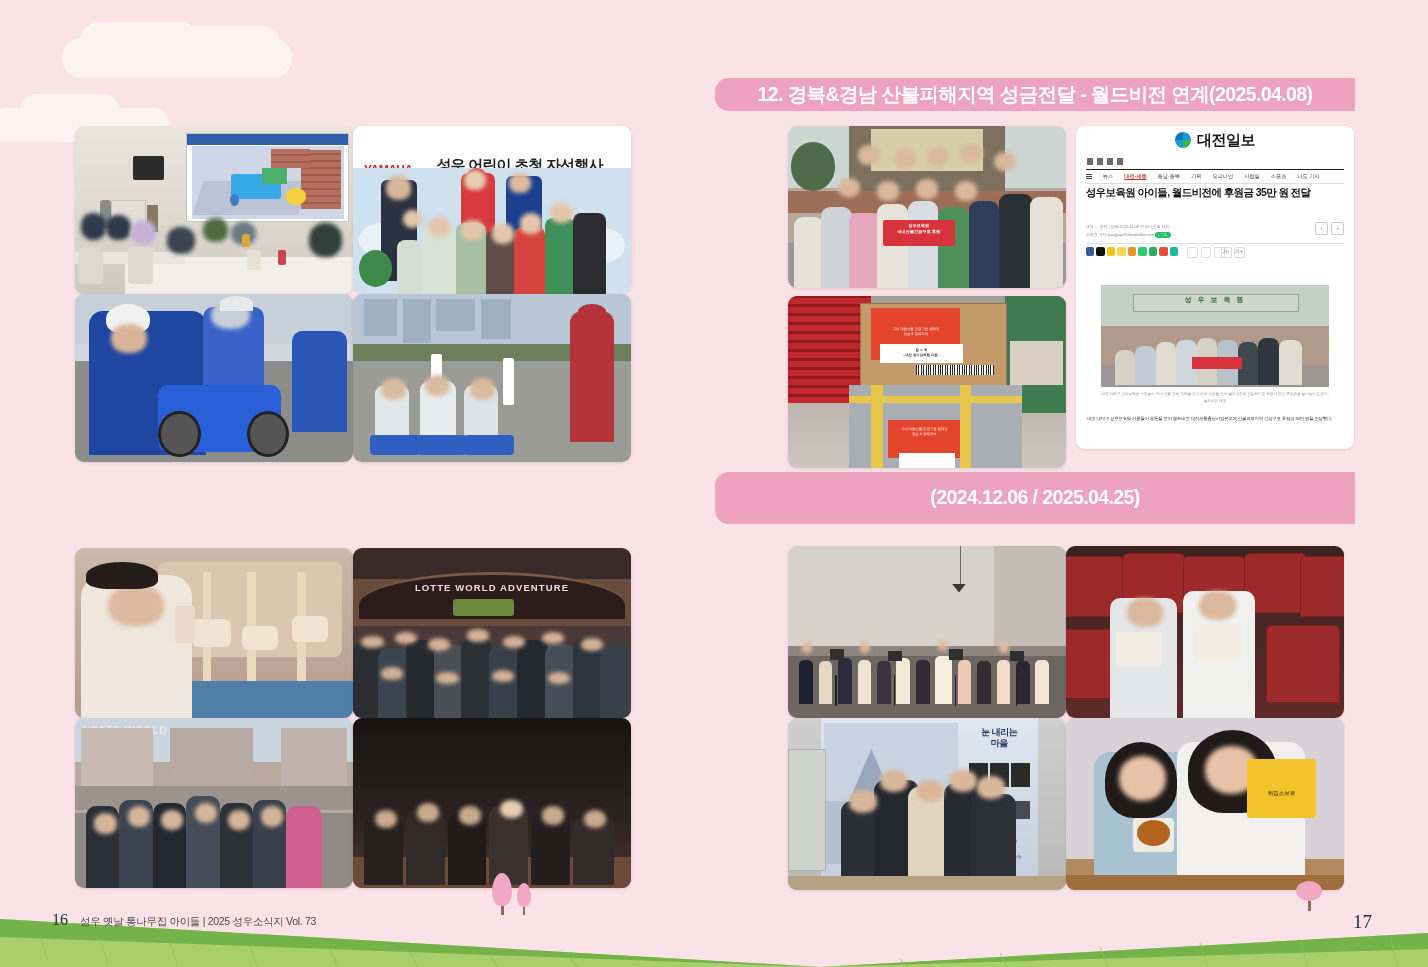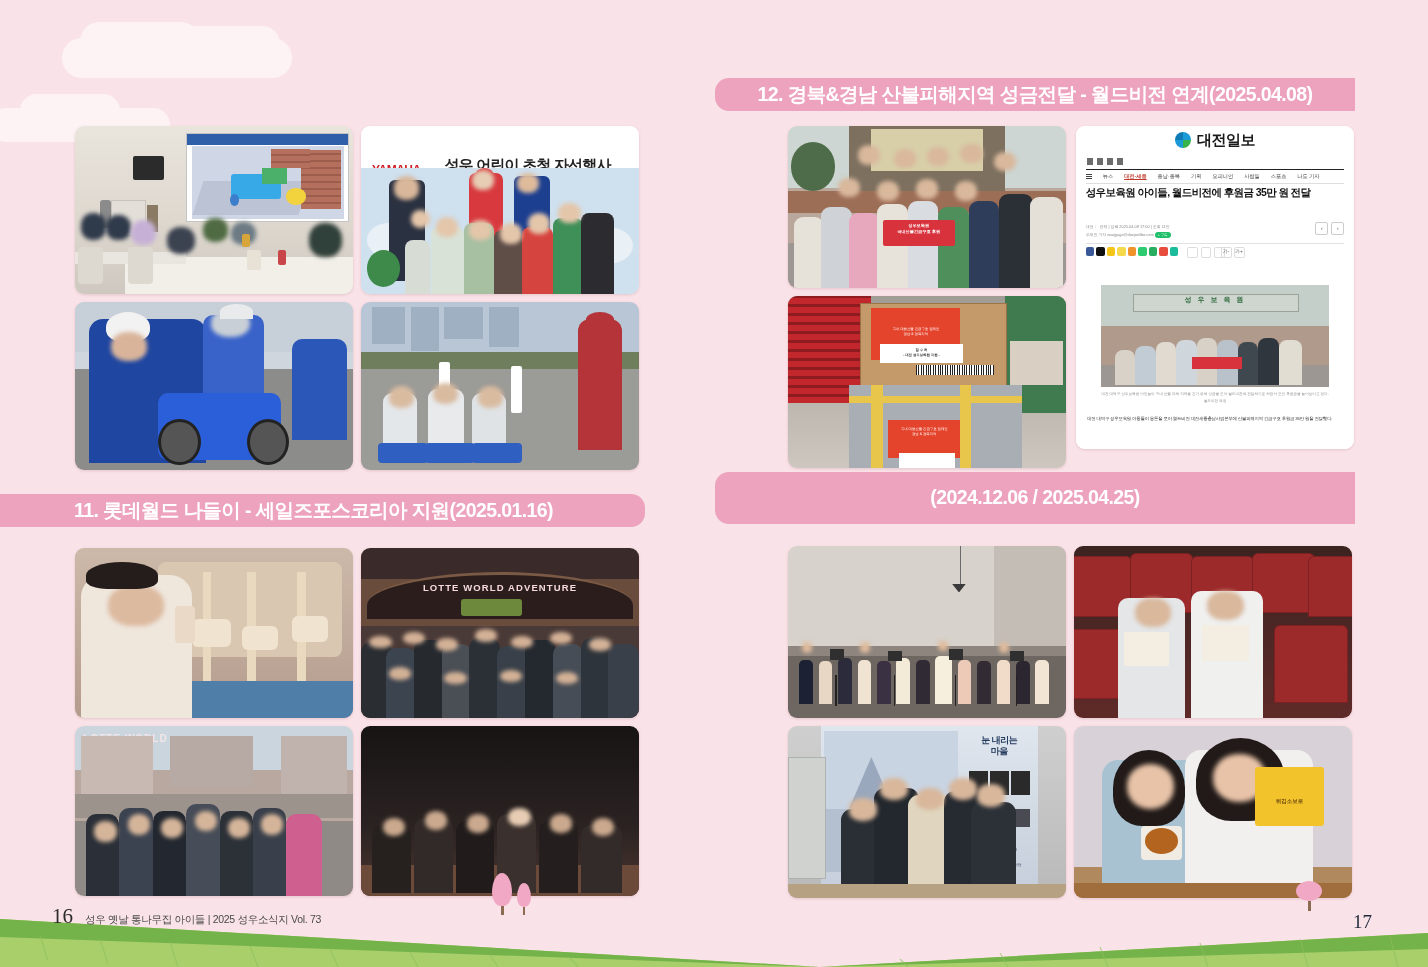--- a/index.html
+++ b/index.html
@@ -34,21 +34,21 @@
     padding:0 18px 0 74px;height:33px;
   }
   .title-bar.right{
     border-top-left-radius:14px;border-bottom-left-radius:14px;
     padding:0 16px;height:33px;justify-content:center;text-align:center;
   }
   .title-bar.right.two-line{height:52px;flex-direction:column;justify-content:center;line-height:1.22;}
   .title-bar .ln{display:block;}
 
   
-  .grid{display:grid;gap:8px;}
+  .grid{display:grid;gap:0;}
   .photo{
     border-radius:9px;overflow:hidden;position:relative;
     background:#cfcfcf;box-shadow:0 1px 3px rgba(120,60,80,.18);
   }
   .photo .inner{position:absolute;inset:0;}
   .blob{position:absolute;border-radius:50%;}
   .rect{position:absolute;}
   .blurface{position:absolute;border-radius:46% 46% 44% 44%;filter:blur(2.2px);}
 
   
@@ -211,21 +211,21 @@
   .p15 .girl{position:absolute;bottom:0;border-radius:16px 16px 0 0;}
   .p15 .hair{position:absolute;border-radius:50% 50% 40% 40%;background:#211a18;}
   .p15 .face{position:absolute;border-radius:48%;background:#e8c3a8;filter:blur(2.6px);}
   .p15 .snackbag{position:absolute;right:10%;top:24%;width:25%;height:34%;background:#f2c32a;border-radius:3px;}
   .p15 .snacktxt{position:absolute;right:11%;top:42%;width:23%;text-align:center;font-size:5.5px;font-weight:bold;color:#6d4a12;}
   .p15 .cup{position:absolute;left:24%;top:58%;width:15%;height:20%;background:#f0ece4;border-radius:4px;}
   .p15 .cuptop{position:absolute;left:25.5%;top:59.5%;width:12%;height:15%;background:#b3651f;border-radius:50%;}
 
   
   .footer{position:absolute;left:52px;bottom:38px;display:flex;align-items:baseline;gap:12px;z-index:6;}
-  .pagenum-l{font-family:"Liberation Serif","DejaVu Serif",serif;font-size:21px;color:#2b2b2b;}
+  .pagenum-l{font-family:"Liberation Serif","DejaVu Serif",serif;font-size:16px;color:#2b2b2b;}
   .footer-text{font-size:10.5px;color:#4a4a4a;letter-spacing:-0.3px;}
   .pagenum-r{position:absolute;right:56px;bottom:34px;font-family:"Liberation Serif","DejaVu Serif",serif;font-size:19px;color:#1f2a3a;z-index:6;}
 
   .tree{position:absolute;z-index:5;}
   .tree .crown{background:#f0a8c4;border-radius:50% 50% 46% 46%/60% 60% 40% 40%;}
   .tree .trunk{background:#8d6a52;margin:0 auto;}
 </style>
 </head>
 <body>
 
@@ -340,23 +340,20 @@
         <div class="blurface" style="left:10%;top:50%;width:9%;height:13%;background:#d9bba0;"></div>
         <div class="blurface" style="left:26%;top:48%;width:9%;height:13%;background:#d9bba0;"></div>
         <div class="blurface" style="left:42%;top:50%;width:9%;height:13%;background:#d9bba0;"></div>
         <div class="rect" style="position:absolute;left:6%;bottom:4%;width:18%;height:12%;background:#2f5fc0;border-radius:4px;"></div>
         <div class="rect" style="position:absolute;left:23%;bottom:4%;width:18%;height:12%;background:#2f5fc0;border-radius:4px;"></div>
         <div class="rect" style="position:absolute;left:40%;bottom:4%;width:18%;height:12%;background:#2f5fc0;border-radius:4px;"></div>
       </div>
     </div>
   </div>
 
-  <div class="sec" style="left:0;top:494px;width:645px;">
-    <div class="title-bar left">11. 롯데월드 나들이 - 세일즈포스코리아 지원(2025.01.16)</div>
-  </div>
 
   <div class="grid" style="position:absolute;left:75px;top:548px;width:564px;
        grid-template-columns:278px 278px;grid-template-rows:170px 170px;">
 
     <div class="photo p5">
       <div class="inner">
         <div class="rect carousel"></div>
         <div class="rect pole" style="left:46%;"></div>
         <div class="rect pole" style="left:62%;"></div>
         <div class="rect pole" style="left:80%;"></div>

